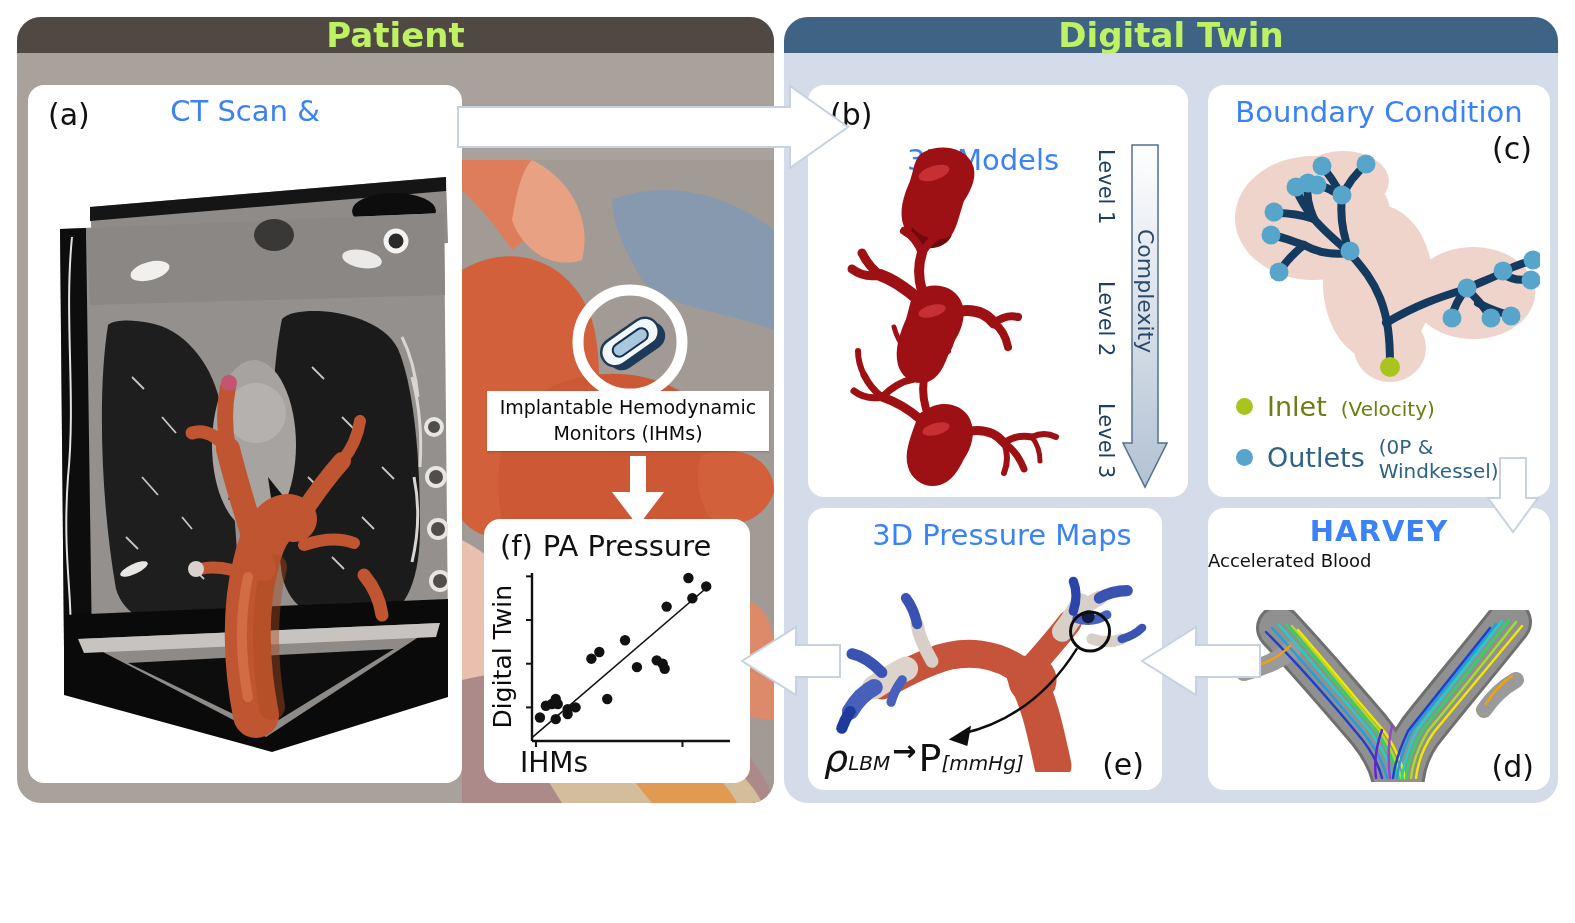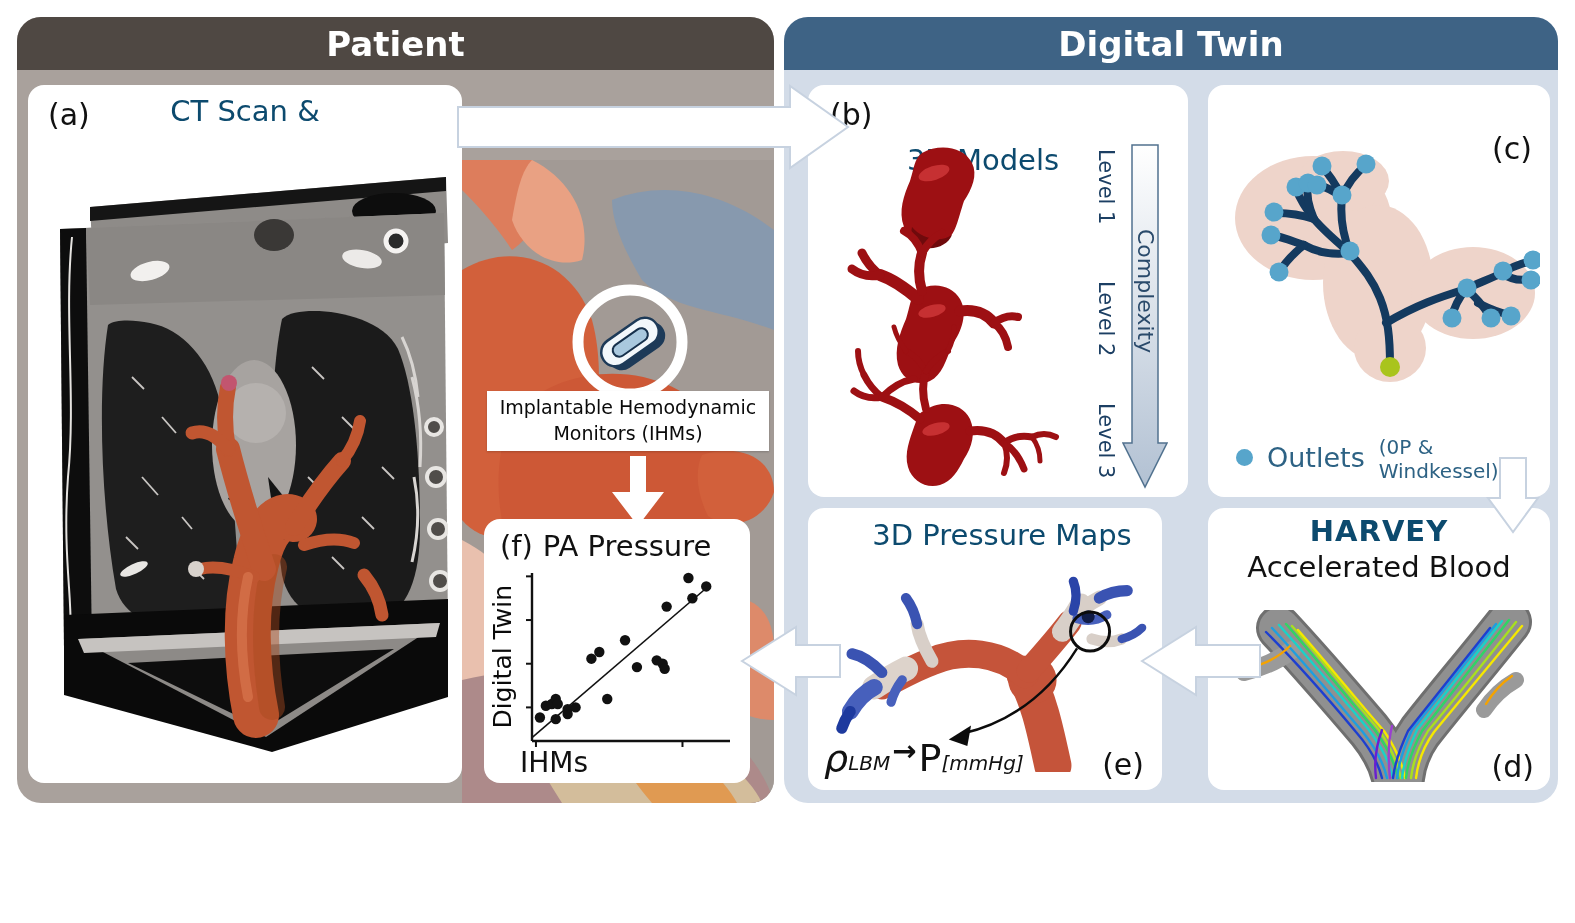--- a/index.html
+++ b/index.html
@@ -1,28 +1,28 @@
 <!DOCTYPE html>
 <html><head>
 <meta charset="utf-8">
 <style>
   html,body{margin:0;padding:0;background:#fff;}
   .page{position:relative;width:1575px;height:923px;background:#fff;
         font-family:"DejaVu Sans","Liberation Sans",sans-serif;color:#111;overflow:hidden;}
   .abs{position:absolute;}
   .panel{position:absolute;top:17px;height:786px;border-radius:24px;overflow:hidden;}
-  .panel-header{position:absolute;left:0;top:0;right:0;height:53px;display:flex;
-                align-items:center;justify-content:center;color:#ffffff;font-size:34px;font-weight:700;}
+  .panel-header{position:absolute;left:0;top:0;right:0;height:36px;display:flex;
+                align-items:center;justify-content:center;color:#bef264;font-size:34px;font-weight:700;}
   .panel.patient{left:17px;width:757px;background:#a9a19c;}
   .panel.patient .panel-header{background:#4f4843;}
   .panel.twin{left:784px;width:774px;background:#d3dce8;}
   .panel.twin .panel-header{background:#3e6385;}
   .card{position:absolute;background:#fff;border-radius:16px;}
   .tag{position:absolute;font-size:30px;color:#111;}
-  .card-title{position:absolute;left:0;right:0;text-align:center;font-size:29px;color:#0c4a6e;}
+  .card-title{position:absolute;left:0;right:0;text-align:center;font-size:29px;color:#3b82f6;}
   
   .card-a{left:11px;top:68px;width:434px;height:698px;}
   .card-a .tag{left:20px;top:12px;}
   .card-a .card-title{top:8px;line-height:1.25;}
   
   .heart-wrap{left:445px;top:143px;width:312px;height:643px;}
   .ihm-box{position:absolute;left:470px;top:374px;width:282px;height:60px;background:#fff;
            display:flex;flex-direction:column;align-items:center;justify-content:center;
            font-size:19px;line-height:1.35;color:#0a0a0a;box-shadow:0 1px 2px rgba(0,0,0,.2);}
   
@@ -48,21 +48,21 @@
   .legend-row{display:flex;align-items:center;gap:14px;}
   .bullet{width:17px;height:17px;border-radius:50%;flex:0 0 auto;}
   .bullet.inlet{background:#a9c41d;}
   .bullet.outlet{background:#57a5cb;}
   .legend-name{font-size:27px;}
   .legend-detail{font-size:20px;padding-top:4px;}
   .legend-row.inlet-row .legend-name,.legend-row.inlet-row .legend-detail{color:#6e7c12;}
   .legend-row.outlet-row .legend-name,.legend-row.outlet-row .legend-detail{color:#2d6284;}
   .card-d{left:424px;top:491px;width:342px;height:282px;}
   .card-d .card-title{top:6px;font-weight:700;letter-spacing:1px;}
-  .card-d .subtitle{position:absolute;left:0;right:0;text-align:center;font-size:29px;line-height:1.2;}
+  .card-d .subtitle{position:absolute;left:0;right:0;font-size:18px;line-height:1.2;}
   .card-d .tag{right:16px;bottom:6px;}
   .card-e{left:24px;top:491px;width:354px;height:282px;}
   .card-e .card-title{top:10px;margin-left:34px;}
   .card-e .tag{right:18px;bottom:8px;}
   .formula{position:absolute;left:16px;bottom:16px;display:flex;align-items:flex-end;}
   .f-rho{font-size:38px;font-style:italic;line-height:.85;}
   .f-sub{font-size:20px;line-height:1;padding-bottom:1px;font-style:italic;}
   .f-arrow{font-size:29px;font-weight:700;line-height:1;margin:0 2px;padding-bottom:8px;}
   .f-P{font-size:38px;line-height:.85;}
   .copyright{position:absolute;left:15px;top:799px;font-size:24px;color:#8b8681;}
@@ -287,20 +287,21 @@
           </linearGradient>
         </defs>
         <path d="M10,2 L36,2 L36,300 L45,300 L23,344 L1,300 L10,300 Z" fill="url(#cxg)" stroke="#51718f" stroke-width="1.5"></path>
       </svg>
       <div class="cx-label">
         <span>Complexity</span>
       </div>
     </div>
 
     <div class="card card-c">
+      <div class="card-title">Boundary Condition</div>
       <span class="tag">(c)</span>
       <svg class="abs" style="left:10px;top:48px" width="322" height="252" viewBox="0 0 322 252">
         <g fill="#eed4ca">
           <ellipse cx="95" cy="85" rx="78" ry="62"></ellipse>
           <ellipse cx="160" cy="150" rx="55" ry="78"></ellipse>
           <ellipse cx="255" cy="160" rx="62" ry="46"></ellipse>
           <ellipse cx="172" cy="215" rx="36" ry="34"></ellipse>
           <ellipse cx="125" cy="48" rx="46" ry="30"></ellipse>
         </g>
         <g fill="none" stroke="#143a5f" stroke-width="8" stroke-linecap="round">
@@ -338,20 +339,25 @@
             <circle cx="315" cy="127" r="9.5"></circle>
             <circle cx="313" cy="147" r="9.5"></circle>
           <circle cx="273" cy="185" r="9.5"></circle>
             <circle cx="293" cy="183" r="9.5"></circle>
             <circle cx="234" cy="185" r="9.5"></circle>
           <circle cx="249" cy="155" r="9.5"></circle>
         </g>
         <circle cx="172" cy="234" r="10" fill="#a9c41d"></circle>
       </svg>
       <div class="legend">
+        <div class="legend-row inlet-row">
+          <span class="bullet inlet"></span>
+          <span class="legend-name">Inlet</span>
+          <span class="legend-detail">(Velocity)</span>
+        </div>
         <div class="legend-row outlet-row">
           <span class="bullet outlet"></span>
           <span class="legend-name">Outlets</span>
           <span class="legend-detail">(0P &amp; Windkessel)</span>
         </div>
       </div>
     </div>
 
     <div class="card card-d">
       <div class="card-title">HARVEY</div>

